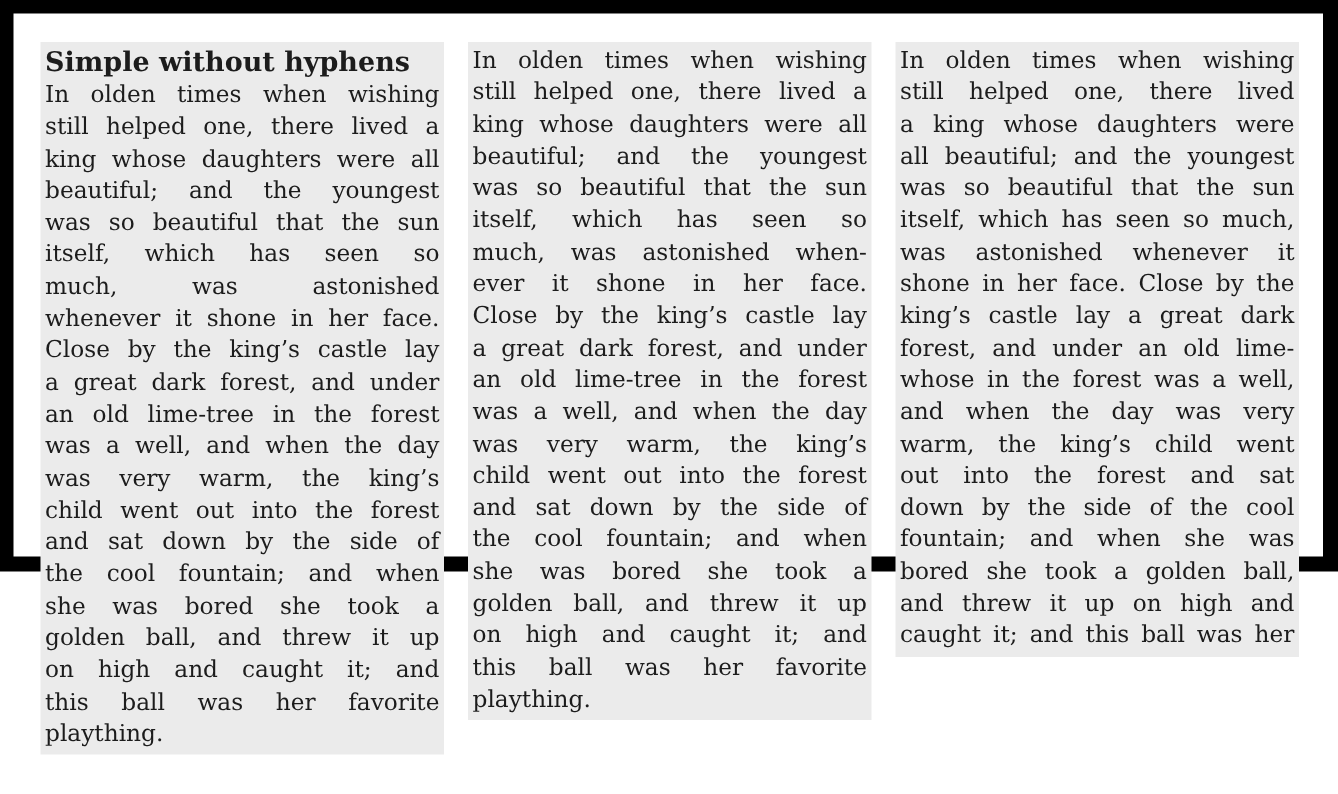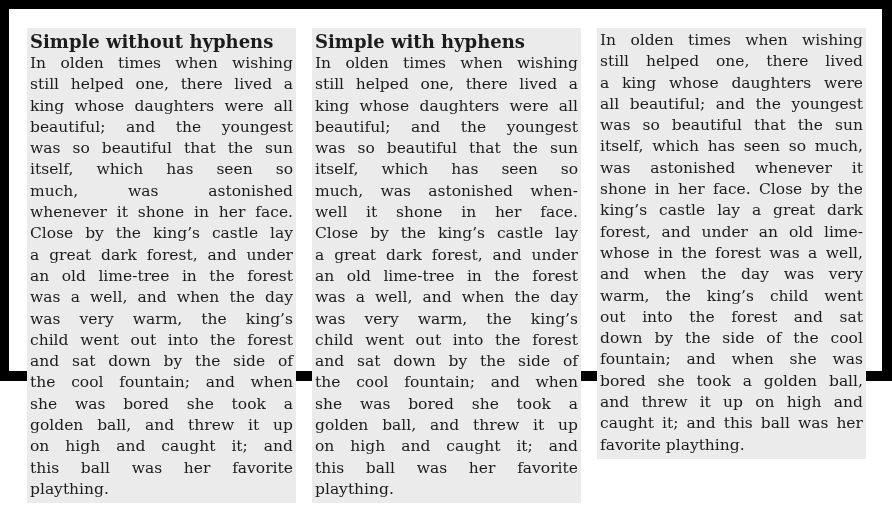--- a/index.html
+++ b/index.html
@@ -75,30 +75,29 @@
           <div class="line"><span>the</span><span>cool</span><span>fountain;</span><span>and</span><span>when</span></div>
           <div class="line"><span>she</span><span>was</span><span>bored</span><span>she</span><span>took</span><span>a</span></div>
           <div class="line"><span>golden</span><span>ball,</span><span>and</span><span>threw</span><span>it</span><span>up</span></div>
           <div class="line"><span>on</span><span>high</span><span>and</span><span>caught</span><span>it;</span><span>and</span></div>
           <div class="line"><span>this</span><span>ball</span><span>was</span><span>her</span><span>favorite</span></div>
           <div class="line last">plaything.</div>
         </div>
     </section>
 
     <section class="col">
-      <h2 class="col-title">Simple with hyphens</h2>
       <div class="col-body">
           <div class="line"><span>In</span><span>olden</span><span>times</span><span>when</span><span>wishing</span></div>
           <div class="line"><span>still</span><span>helped</span><span>one,</span><span>there</span><span>lived</span><span>a</span></div>
           <div class="line"><span>king</span><span>whose</span><span>daughters</span><span>were</span><span>all</span></div>
           <div class="line"><span>beautiful;</span><span>and</span><span>the</span><span>youngest</span></div>
           <div class="line"><span>was</span><span>so</span><span>beautiful</span><span>that</span><span>the</span><span>sun</span></div>
           <div class="line"><span>itself,</span><span>which</span><span>has</span><span>seen</span><span>so</span></div>
           <div class="line"><span>much,</span><span>was</span><span>astonished</span><span>when-</span></div>
-          <div class="line"><span>well</span><span>it</span><span>shone</span><span>in</span><span>her</span><span>face.</span></div>
+          <div class="line"><span>ever</span><span>it</span><span>shone</span><span>in</span><span>her</span><span>face.</span></div>
           <div class="line"><span>Close</span><span>by</span><span>the</span><span>king’s</span><span>castle</span><span>lay</span></div>
           <div class="line"><span>a</span><span>great</span><span>dark</span><span>forest,</span><span>and</span><span>under</span></div>
           <div class="line"><span>an</span><span>old</span><span>lime-tree</span><span>in</span><span>the</span><span>forest</span></div>
           <div class="line"><span>was</span><span>a</span><span>well,</span><span>and</span><span>when</span><span>the</span><span>day</span></div>
           <div class="line"><span>was</span><span>very</span><span>warm,</span><span>the</span><span>king’s</span></div>
           <div class="line"><span>child</span><span>went</span><span>out</span><span>into</span><span>the</span><span>forest</span></div>
           <div class="line"><span>and</span><span>sat</span><span>down</span><span>by</span><span>the</span><span>side</span><span>of</span></div>
           <div class="line"><span>the</span><span>cool</span><span>fountain;</span><span>and</span><span>when</span></div>
           <div class="line"><span>she</span><span>was</span><span>bored</span><span>she</span><span>took</span><span>a</span></div>
           <div class="line"><span>golden</span><span>ball,</span><span>and</span><span>threw</span><span>it</span><span>up</span></div>
@@ -122,18 +121,17 @@
           <div class="line"><span>forest,</span><span>and</span><span>under</span><span>an</span><span>old</span><span>lime-</span></div>
           <div class="line"><span>whose</span><span>in</span><span>the</span><span>forest</span><span>was</span><span>a</span><span>well,</span></div>
           <div class="line"><span>and</span><span>when</span><span>the</span><span>day</span><span>was</span><span>very</span></div>
           <div class="line"><span>warm,</span><span>the</span><span>king’s</span><span>child</span><span>went</span></div>
           <div class="line"><span>out</span><span>into</span><span>the</span><span>forest</span><span>and</span><span>sat</span></div>
           <div class="line"><span>down</span><span>by</span><span>the</span><span>side</span><span>of</span><span>the</span><span>cool</span></div>
           <div class="line"><span>fountain;</span><span>and</span><span>when</span><span>she</span><span>was</span></div>
           <div class="line"><span>bored</span><span>she</span><span>took</span><span>a</span><span>golden</span><span>ball,</span></div>
           <div class="line"><span>and</span><span>threw</span><span>it</span><span>up</span><span>on</span><span>high</span><span>and</span></div>
           <div class="line"><span>caught</span><span>it;</span><span>and</span><span>this</span><span>ball</span><span>was</span><span>her</span></div>
-          <div class="line last">favorite plaything.</div>
         </div>
     </section>
 
   </div>
 </div>
 
 </body></html>

